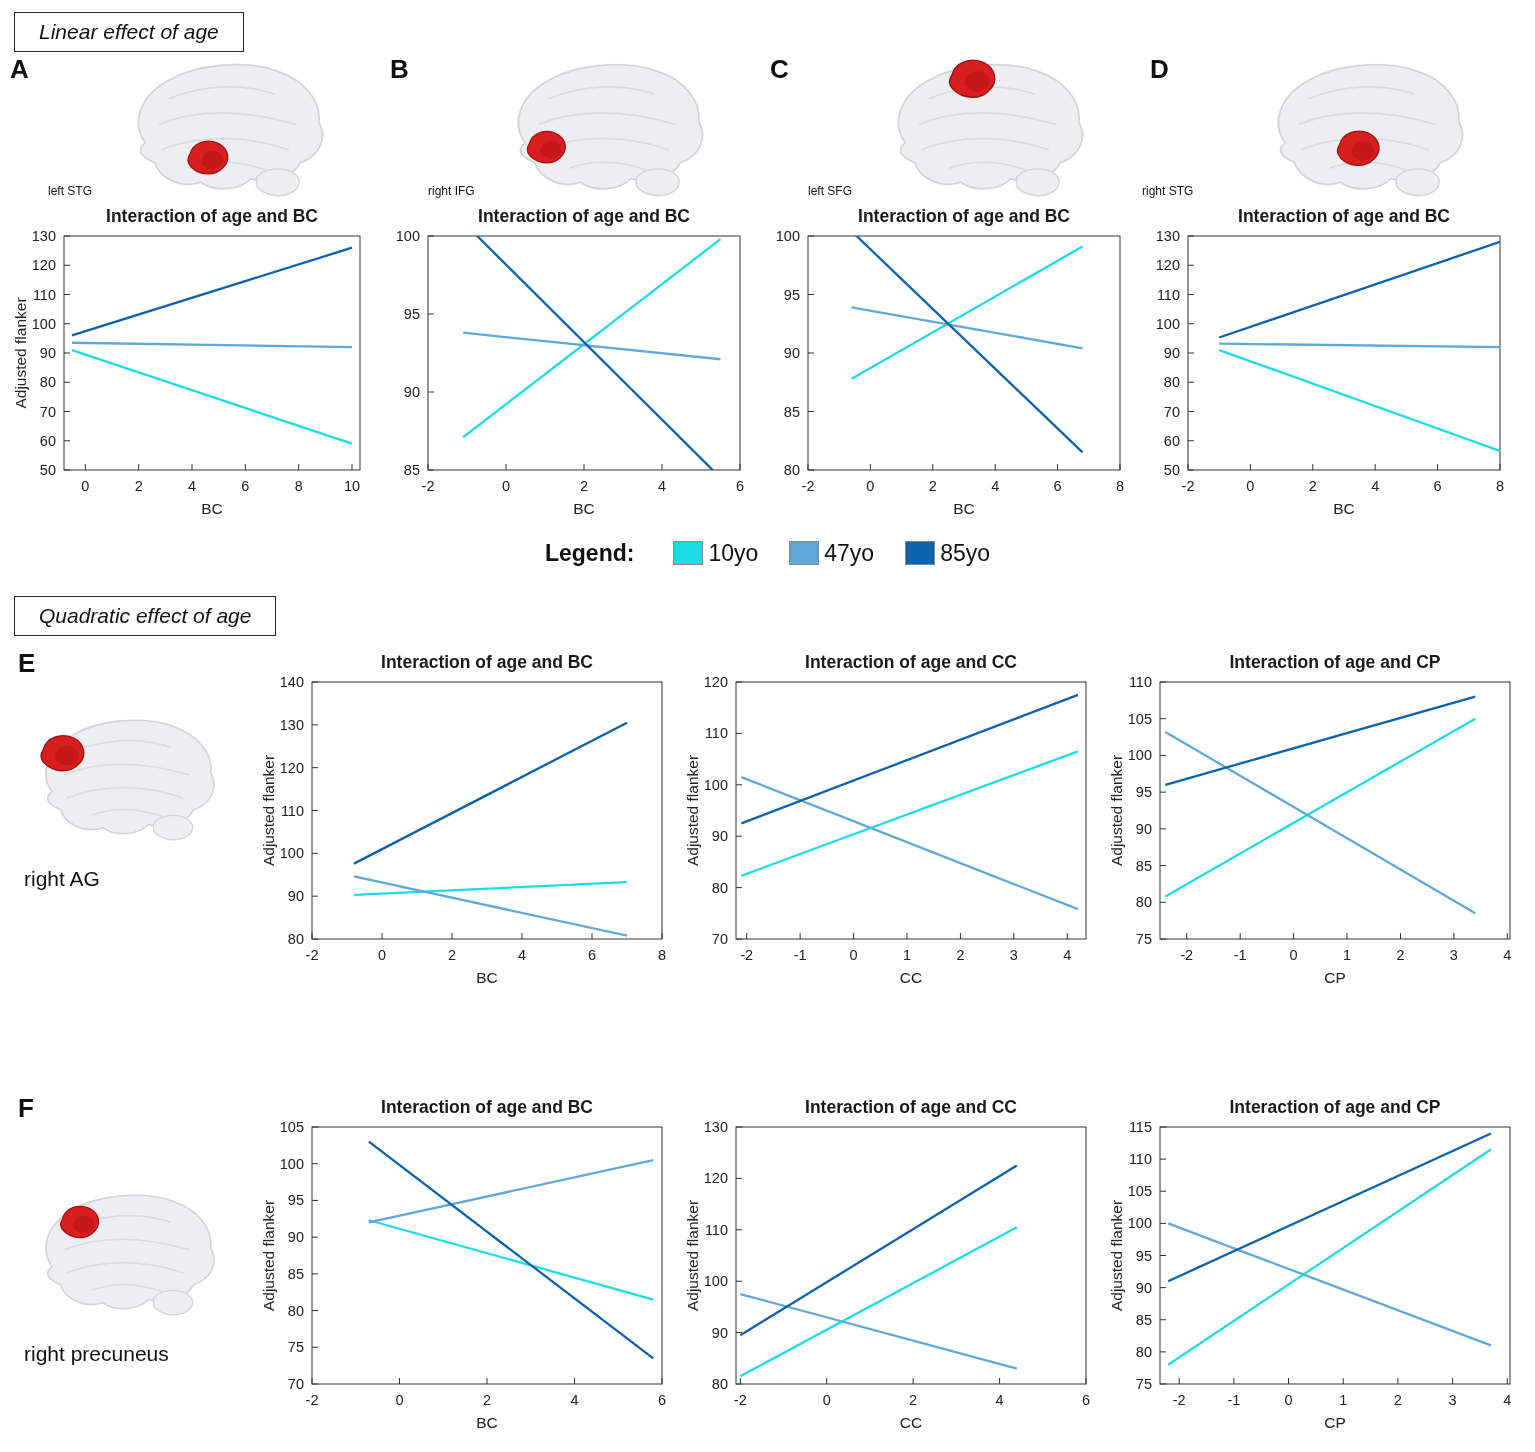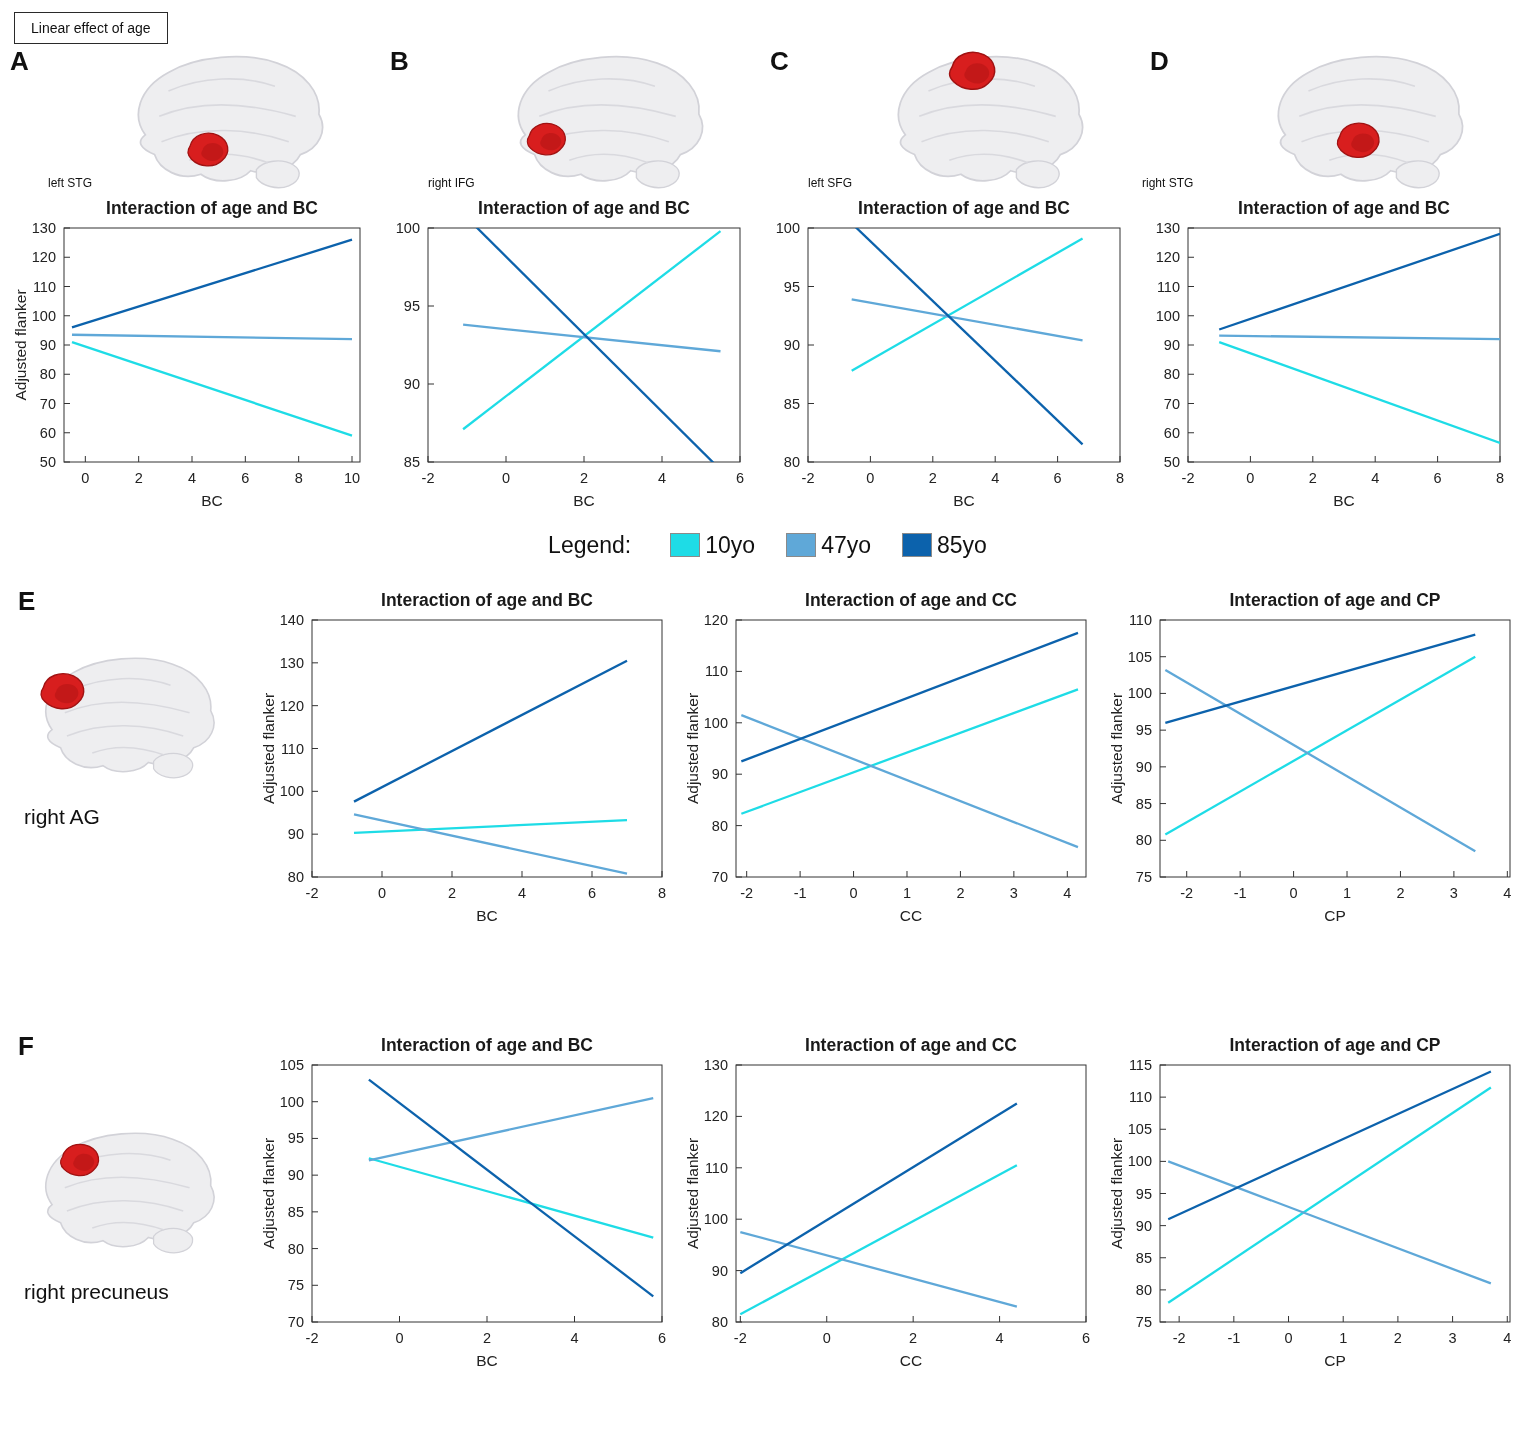--- a/index.html
+++ b/index.html
@@ -1,33 +1,33 @@
 <!DOCTYPE html>
 <html><head>
 <meta charset="utf-8">
 <style>
   * { box-sizing: border-box; }
   body { margin: 0; background: #fff; font-family: "Liberation Sans", sans-serif; }
   .page { width: 1535px; height: 1452px; position: relative; background: #fff; overflow: hidden; }
 
-  .box-label { display: inline-block; border: 1.6px solid #2a2a2a; padding: 7px 16px; font-size: 14px;
-               color: #111; margin: 12px 0 2px 14px; background: #fff; }
+  .box-label { display: inline-block; border: 1.6px solid #2a2a2a; padding: 7px 24px; font-size: 21px;
+               color: #111; margin: 12px 0 2px 14px; background: #fff; font-style: italic; }
 
   .top-row { display: flex; padding: 0 2px; }
   .tpanel { width: 380px; }
   .tpanel-head { position: relative; height: 146px; }
   .pletter { font-size: 26px; font-weight: bold; color: #111; }
   .tpanel-head .pletter { position: absolute; left: 8px; top: 0; }
   .tpanel-head svg.brain { position: absolute; left: 106px; top: -6px; }
   .tpanel-head .region { position: absolute; left: 46px; bottom: 2px; font-size: 12px; color: #111; white-space: nowrap; }
   .tpanel.pD .region { left: 0; }
   svg.chart { display: block; }
 
   .legend-row { display: flex; justify-content: center; align-items: center; height: 62px; }
-  .legend-label { font-size: 23px; color: #111; margin-right: 8px; }
+  .legend-label { font-size: 23px; color: #111; margin-right: 8px; font-weight: bold; }
   .legend-item { display: inline-flex; align-items: center; margin-left: 12px; font-size: 23px; color: #111; padding-left: 19px; }
   .swatch { display: inline-block; width: 30px; height: 24px; margin-right: 5px; border: 1px solid #8a8a8a; }
 
   .wide-row { display: flex; align-items: flex-start; margin-top: 8px; }
   .wide-row.rowF { margin-top: 100px; }
   .side-col { width: 250px; display: flex; flex-direction: column; padding-left: 16px; }
   .side-col .pletter { margin: 2px 0 0 2px; }
   .side-col svg.brain { margin: 26px 0 0 2px; }
   .side-col.gap-lg svg.brain { margin-top: 56px; }
   .side-col .region { font-size: 21px; color: #111; margin: 14px 0 0 8px; white-space: nowrap; }
@@ -275,20 +275,21 @@
     <span class="legend-item">
       <span class="swatch" style="background: rgb(95, 168, 216);"></span>
       <span>47yo</span>
     </span>
     <span class="legend-item">
       <span class="swatch" style="background: rgb(12, 98, 172);"></span>
       <span>85yo</span>
     </span>
   </div>
 
+  <div class="box-label">Quadratic effect of age</div>
 
   <div class="wide-row rowE">
     <div class="side-col">
       <span class="pletter">E</span>
       <svg class="brain" width="212" height="148" viewBox="0 0 200 140">
           <path d="M32 82 C20 66 26 42 52 28 C76 14 118 10 146 20 C170 28 184 46 182 64 C190 78 182 94 166 99 C160 111 140 118 123 113 C114 123 92 125 80 116 C62 122 44 112 40 99 C28 94 24 88 32 82 Z" fill="#eeeef0" stroke="#d2d2d8" stroke-width="1.5"></path>
           <path d="M128 112 C134 104 150 102 160 108 C168 113 166 122 156 126 C146 130 132 126 128 119 Z" fill="#eeeef0" stroke="#d2d2d8" stroke-width="1.2"></path>
           <path d="M52 44 C80 32 116 30 144 40" fill="none" stroke="#d9d9de" stroke-width="1.4"></path>
           <path d="M44 66 C78 52 120 54 162 66" fill="none" stroke="#d9d9de" stroke-width="1.4"></path>
           <path d="M46 88 C80 74 122 76 156 88" fill="none" stroke="#d9d9de" stroke-width="1.4"></path>

